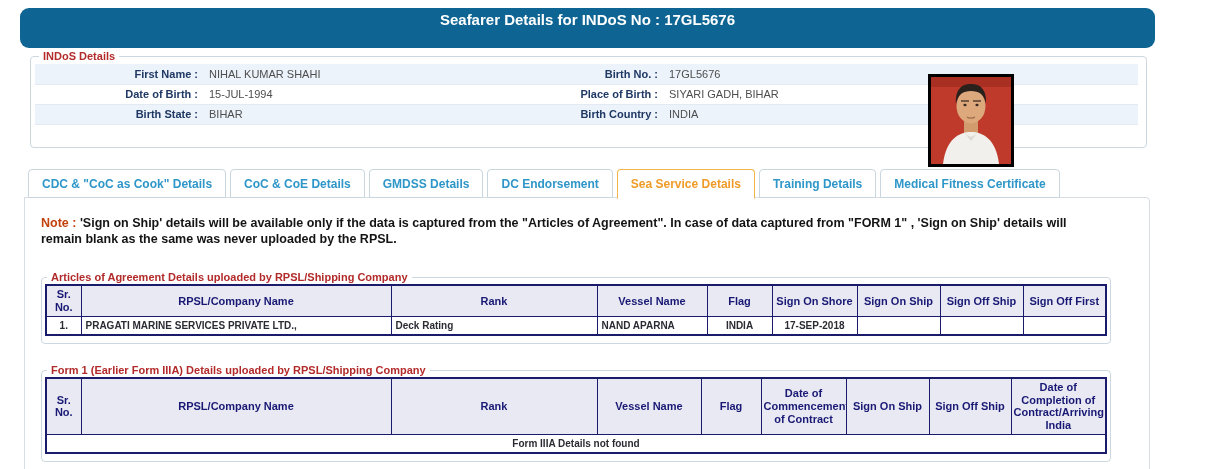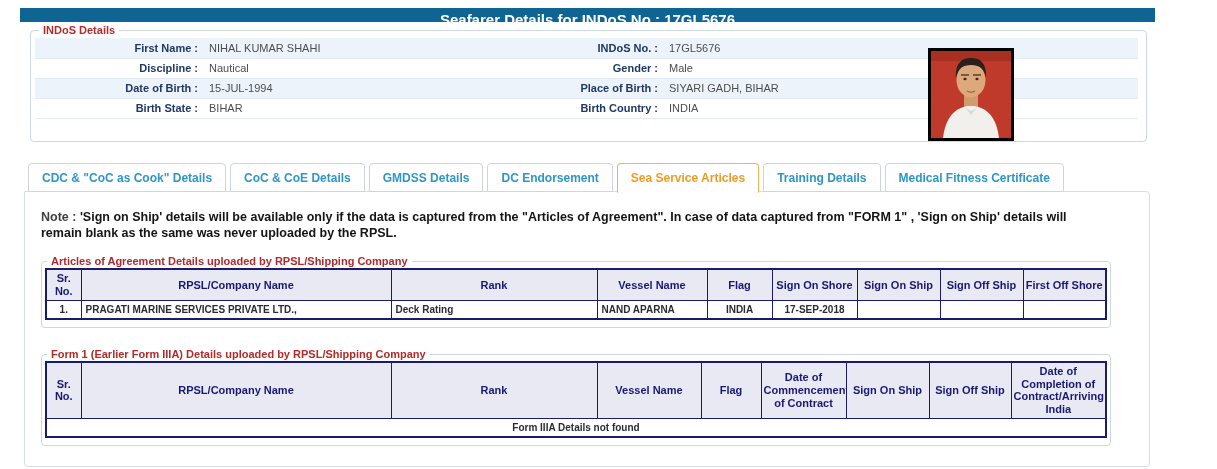--- a/index.html
+++ b/index.html
@@ -6,24 +6,25 @@
   html, body { background: #ffffff; }
   body {
     width: 1217px; height: 469px;
     font-family: "Liberation Sans", sans-serif;
     position: relative; overflow: hidden;
   }
   .page { padding-top: 8px; }
 
   
   .title-bar {
-    margin: 0 62px 0 20px; height: 14px;
+    margin: 0 62px 0 20px; height: 40px;
     background: #0e6594; color: #ffffff;
     font-weight: bold; font-size: 15px; line-height: 23px;
     text-align: center;
+    border-radius: 9px;
   }
 
   
   fieldset { border: 1px solid #ccd8e0; border-radius: 4px; }
   legend {
     color: #b22a2a; font-weight: bold; font-size: 11px;
     padding: 0 4px; margin-left: 4px; white-space: nowrap;
   }
   .indos-fs {
     margin: 2px 70px 0 30px;
@@ -79,23 +80,23 @@
     margin: -1px 67px 0 24px;
     border: 1px solid #d7dde2;
     border-radius: 0 4px 4px 4px;
     padding: 17px 16px 20px 16px;
     min-height: 257px;
     position: relative; z-index: 1;
     background: #ffffff;
   }
 
   .note { font-size: 12.5px; font-weight: bold; color: #141414; line-height: 1.35; margin-right: 30px; }
-  .note .note-prefix { color: #404040; }
-
-  .table-fs { width: 1068px; padding: 1px 3px 7px 3px; margin-top: 13px; }
+  .note .note-prefix { color: #c2410c; }
+
+  .table-fs { width: 1068px; padding: 1px 3px 7px 3px; margin-top: 23px; }
   .table-fs legend { margin-left: 2px; }
 
   table.data { border-collapse: collapse; table-layout: fixed; width: 1060px; border: 2px solid #1b1b6b; }
   table.data th, table.data td { border: 1px solid #1b1b6b; overflow: hidden; }
   table.data th {
     background: #e9e9f3; color: #191975;
     font-size: 11px; font-weight: bold; text-align: center;
     padding: 2px 2px; line-height: 1.15;
   }
   table.data td {
@@ -124,28 +125,22 @@
 
   <div class="title-bar">Seafarer Details for INDoS No : 17GL5676</div>
 
   <fieldset class="indos-fs">
     <legend>INDoS Details</legend>
     <table class="indos-table">
       <tbody>
           <tr>
         <th class="c-l1">First Name :</th>
         <td class="c-v1">NIHAL KUMAR SHAHI</td>
-        <th class="c-l2">INDoS No. :</th>
+        <th class="c-l2">Birth No. :</th>
         <td class="c-v2">17GL5676</td>
-      </tr>
-      <tr>
-        <th>Discipline :</th>
-        <td>Nautical</td>
-        <th>Gender :</th>
-        <td>Male</td>
       </tr>
       <tr>
         <th>Date of Birth :</th>
         <td>15-JUL-1994</td>
         <th>Place of Birth :</th>
         <td>SIYARI GADH, BIHAR</td>
       </tr>
       <tr>
         <th>Birth State :</th>
         <td>BIHAR</td>
@@ -171,21 +166,21 @@
         <path d="M36 40 C38 41.5 42 41.5 44 40" stroke="#9c6a4a" stroke-width="1.3" fill="none"></path>
       </svg>
     </div>
   </fieldset>
 
   <div class="tabs">
     <div class="tab">CDC &amp; "CoC as Cook" Details</div>
     <div class="tab">CoC &amp; CoE Details</div>
     <div class="tab">GMDSS Details</div>
     <div class="tab">DC Endorsement</div>
-    <div class="tab active">Sea Service Articles</div>
+    <div class="tab active">Sea Service Details</div>
     <div class="tab">Training Details</div>
     <div class="tab">Medical Fitness Certificate</div>
   </div>
 
   <div class="panel">
 
     <div class="note">
       <span class="note-prefix">Note : </span><span>'Sign on Ship' details will be available only if the data is captured from the "Articles of Agreement". In case of data captured from "FORM 1" , 'Sign on Ship' details will remain blank as the same was never uploaded by the RPSL.</span>
     </div>
 
@@ -195,21 +190,21 @@
         <tbody>
             <tr>
           <th class="w-sr">Sr. No.</th>
           <th class="w-co">RPSL/Company Name</th>
           <th class="w-rk">Rank</th>
           <th class="w-vn">Vessel Name</th>
           <th class="w-fl">Flag</th>
           <th class="w-s1">Sign On Shore</th>
           <th class="w-s2">Sign On Ship</th>
           <th class="w-s3">Sign Off Ship</th>
-          <th class="w-s4">First Off Shore</th>
+          <th class="w-s4">Sign Off First</th>
         </tr>
         <tr>
           <td class="ac">1.</td>
           <td class="al">PRAGATI MARINE SERVICES PRIVATE LTD.,</td>
           <td class="al">Deck Rating</td>
           <td class="al">NAND APARNA</td>
           <td class="ac">INDIA</td>
           <td class="ac">17-SEP-2018</td>
           <td class="ac"></td>
           <td class="ac"></td>

